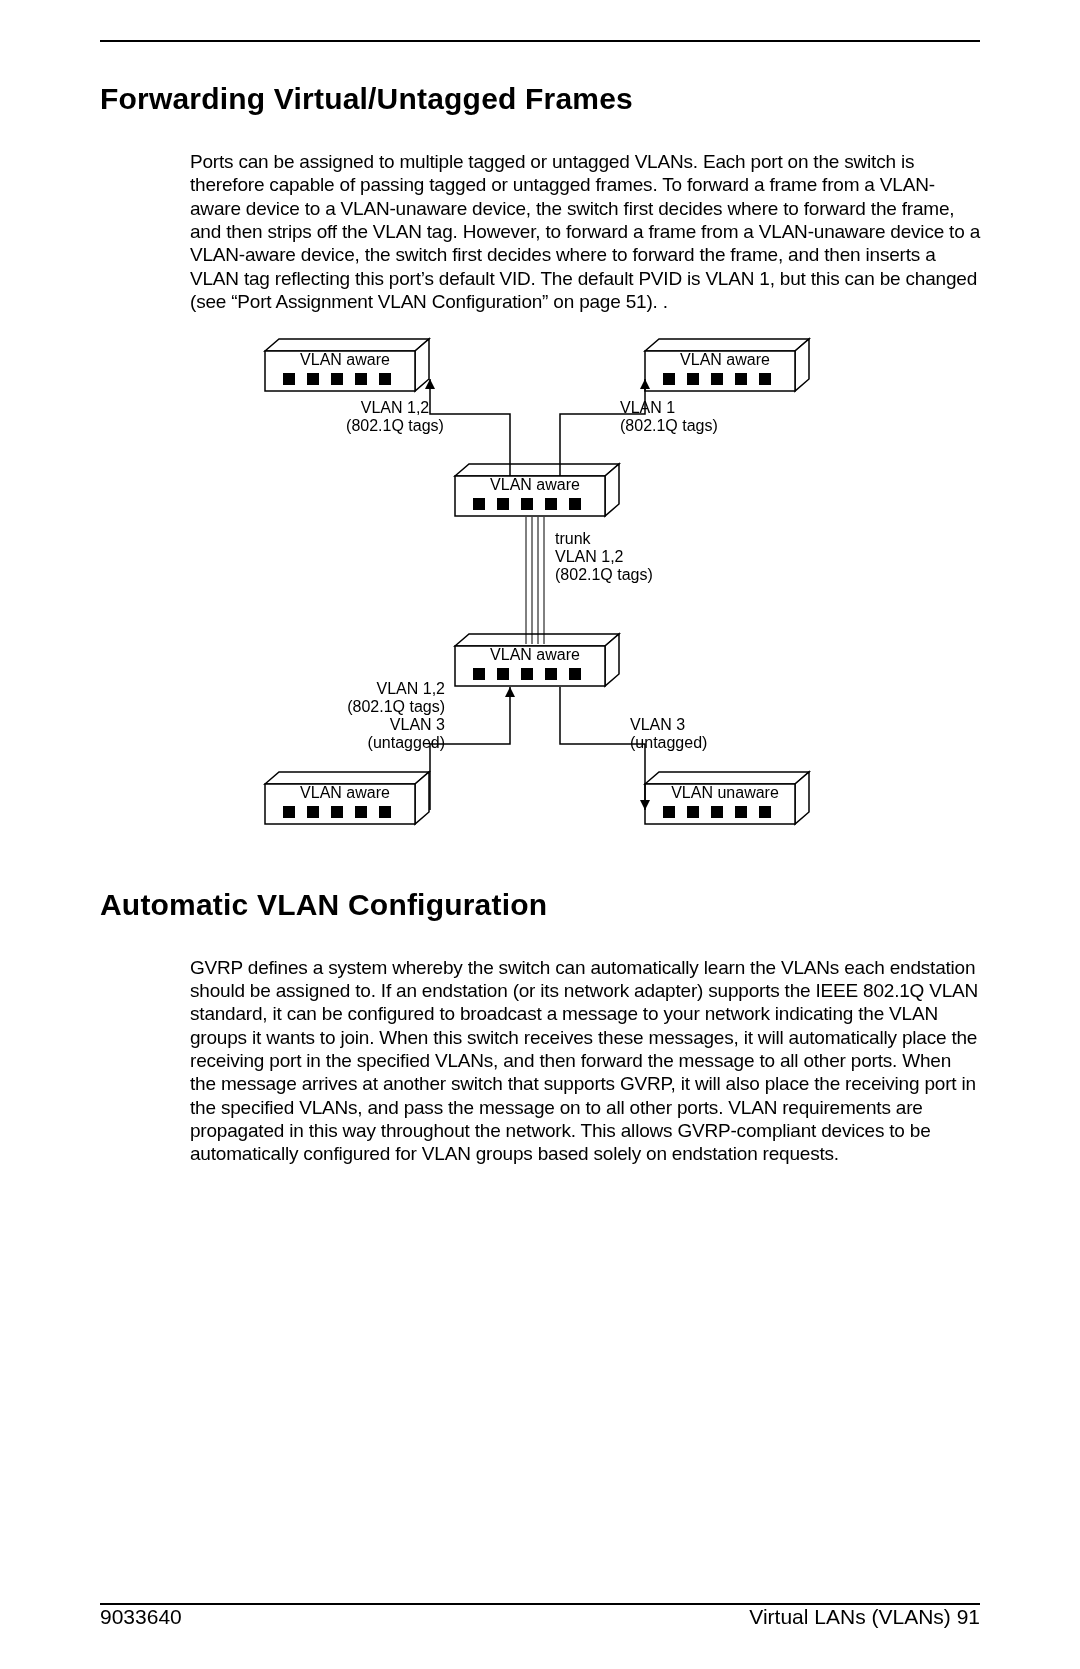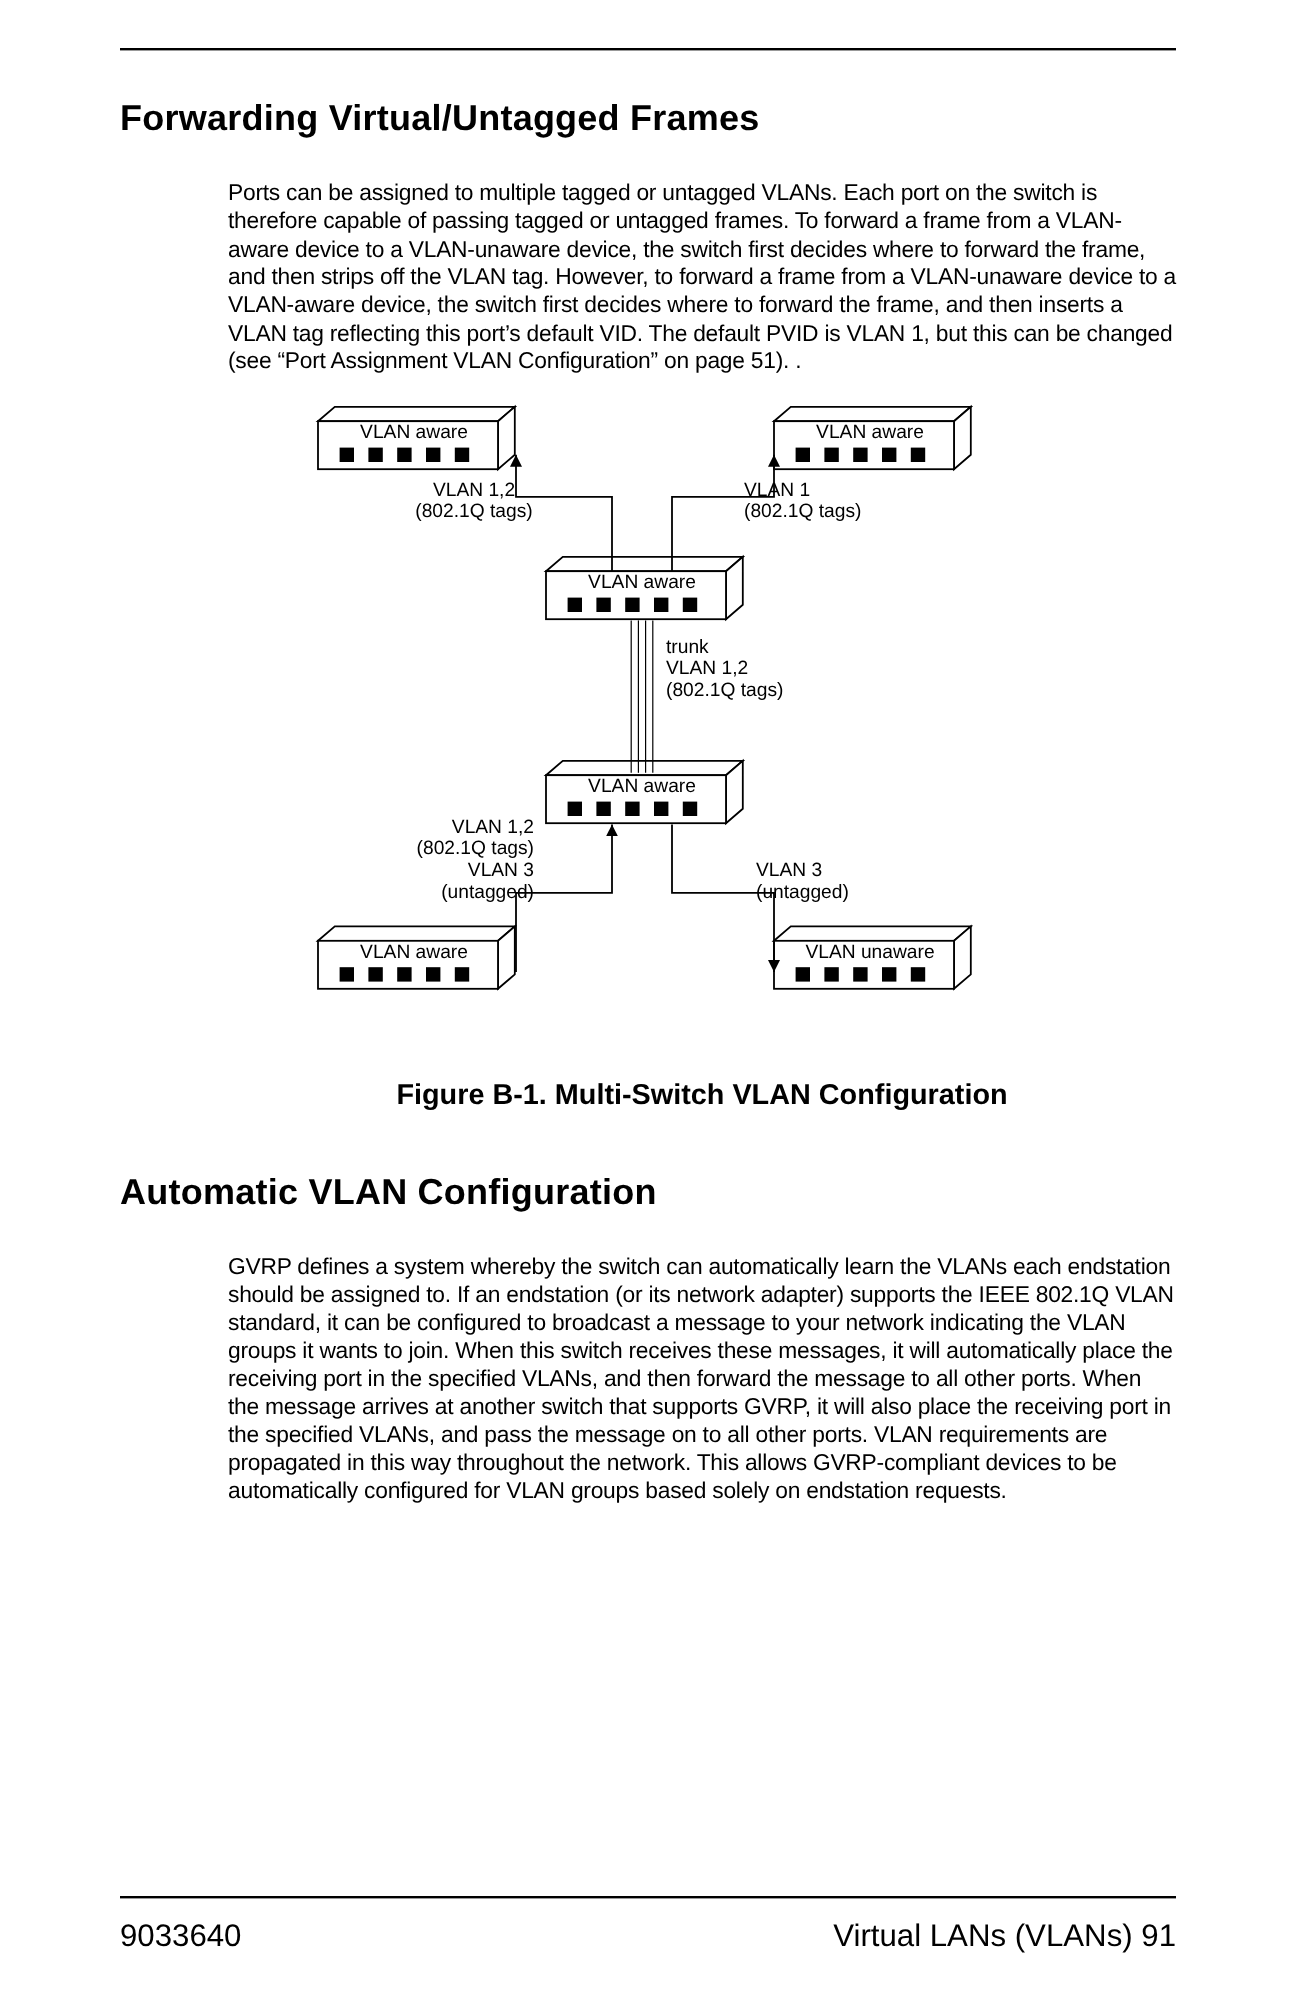--- a/index.html
+++ b/index.html
@@ -48,22 +48,22 @@
     bottom: 40px;
     left: 100px;
     right: 100px;
   }
   .hr-bottom {
     border-top: 2px solid #000;
   }
   .footer-row {
     display: flex;
     justify-content: space-between;
-    font-size: 26px;
-    padding-top: 16px;
+    font-size: 21px;
+    padding-top: 0;
   }
 </style>
 </head>
 <body>
 
 <div class="hr-top"></div>
 
 <h2>Forwarding Virtual/Untagged Frames</h2>
 <p class="body-text">Ports can be assigned to multiple tagged or untagged VLANs. Each port on the switch is therefore capable of passing tagged or untagged frames. To forward a frame from a VLAN-aware device to a VLAN-unaware device, the switch first decides where to forward the frame, and then strips off the VLAN tag. However, to forward a frame from a VLAN-unaware device to a VLAN-aware device, the switch first decides where to forward the frame, and then inserts a VLAN tag reflecting this port’s default VID. The default PVID is VLAN 1, but this can be changed (see “Port Assignment VLAN Configuration” on page 51). .</p>
 
@@ -127,21 +127,20 @@
 <text x="255" y="360" font-size="16" text-anchor="end">VLAN 1,2</text>
 <text x="255" y="378" font-size="16" text-anchor="end">(802.1Q tags)</text>
 <text x="255" y="396" font-size="16" text-anchor="end">VLAN 3</text>
 <text x="255" y="414" font-size="16" text-anchor="end">(untagged)</text>
 
 <path d="M 370 353 L 370 410 L 455 410 L 455 476" fill="none" stroke="#000" stroke-width="1.5" marker-end="url(#arrow)"></path>
 <text x="440" y="396" font-size="16" text-anchor="start">VLAN 3</text>
 <text x="440" y="414" font-size="16" text-anchor="start">(untagged)</text>
 
 </svg>
-<div class="caption">Figure B-1. Multi-Switch VLAN Configuration</div>
 </div>
 
 <h2>Automatic VLAN Configuration</h2>
 <p class="body-text">GVRP defines a system whereby the switch can automatically learn the VLANs each endstation should be assigned to. If an endstation (or its network adapter) supports the IEEE 802.1Q VLAN standard, it can be configured to broadcast a message to your network indicating the VLAN groups it wants to join. When this switch receives these messages, it will automatically place the receiving port in the specified VLANs, and then forward the message to all other ports. When the message arrives at another switch that supports GVRP, it will also place the receiving port in the specified VLANs, and pass the message on to all other ports. VLAN requirements are propagated in this way throughout the network. This allows GVRP-compliant devices to be automatically configured for VLAN groups based solely on endstation requests.</p>
 
 <div class="footer">
   <div class="hr-bottom"></div>
   <div class="footer-row">
     <span>9033640</span>
     <span>Virtual LANs (VLANs)  91</span>

